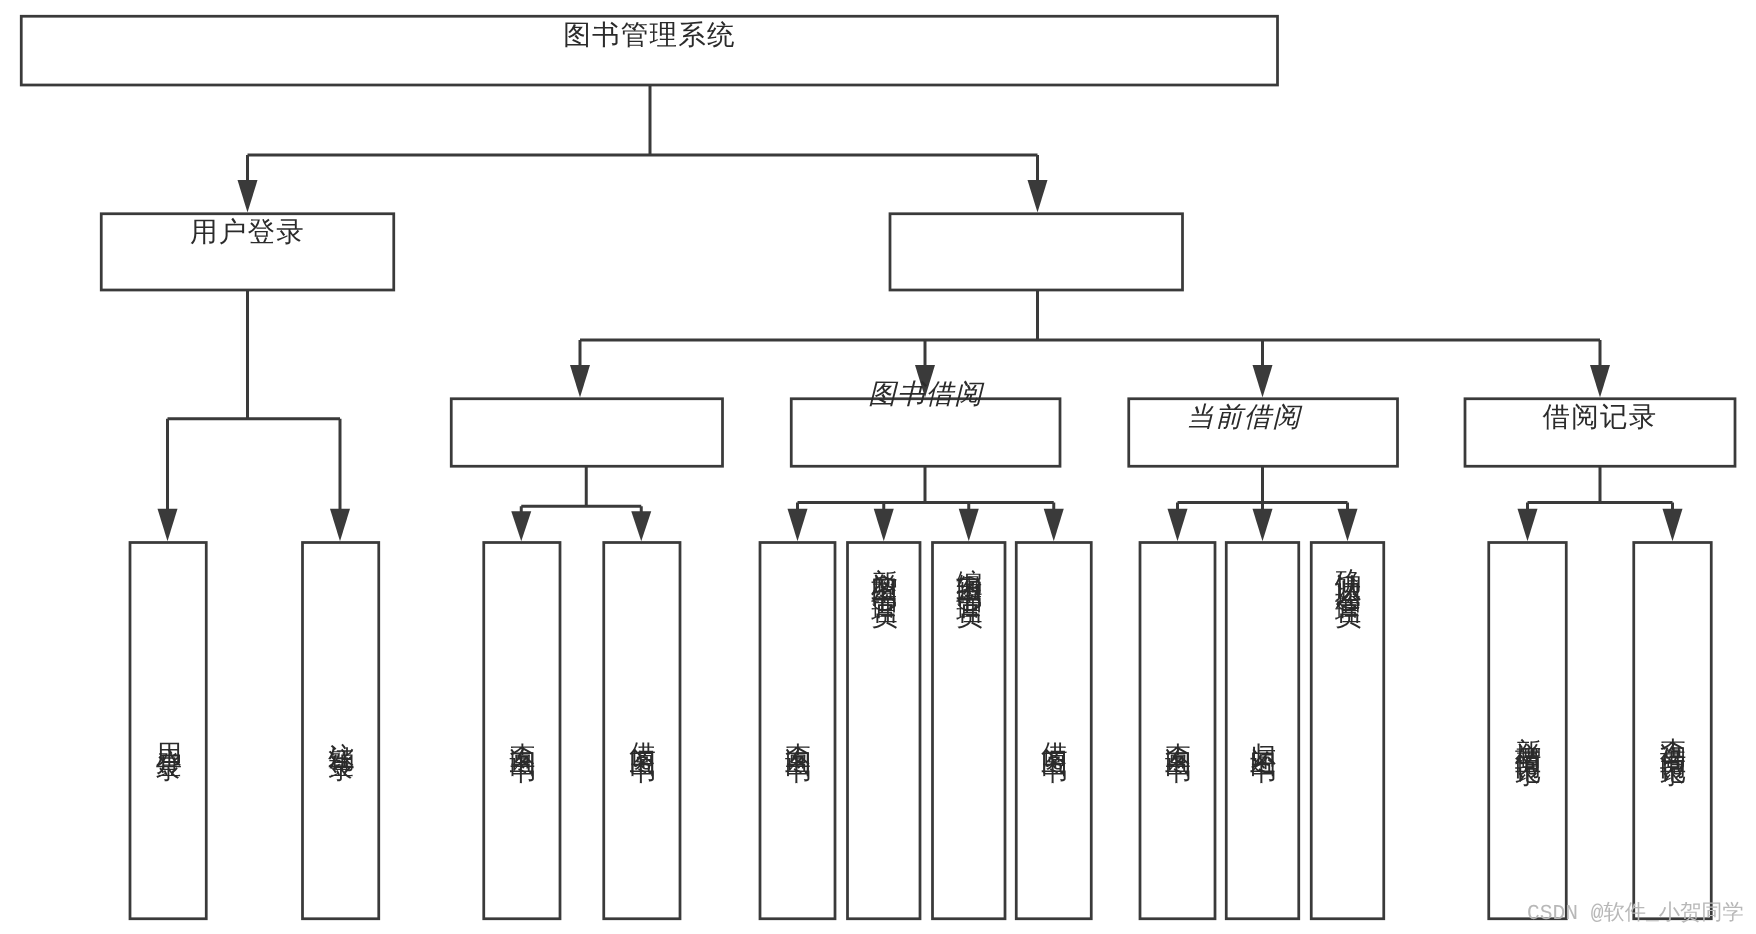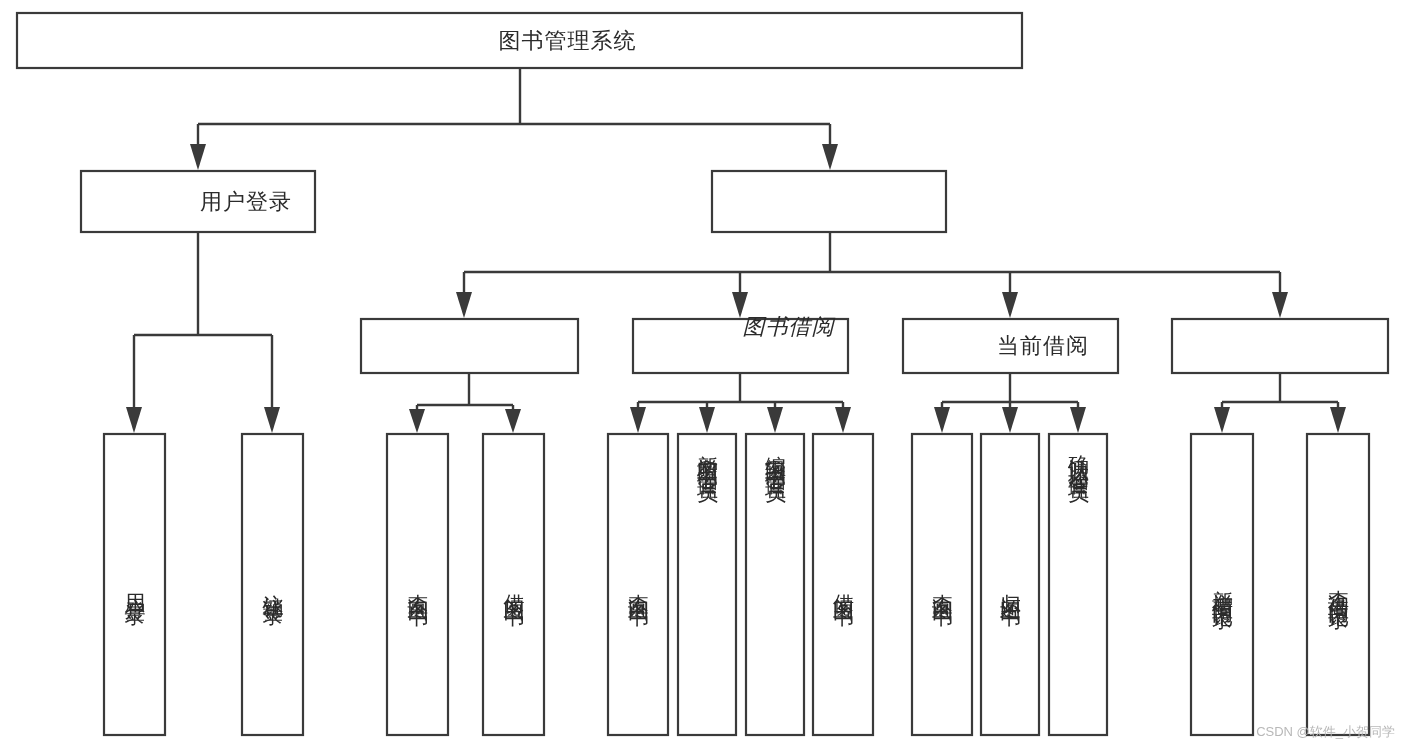--- a/index.html
+++ b/index.html
@@ -54,38 +54,37 @@
     font-family: "DejaVu Sans", "Liberation Sans", sans-serif;
     font-size: 21px;
     line-height: 1;
     letter-spacing: 4px;
     color: #2b2b2b;
     white-space: nowrap;
   }
   .hlabel-wrap {
     position: absolute;
     display: flex;
-    align-items: center;
+    align-items: flex-start;
     justify-content: center;
     pointer-events: none;
-    margin-left: 48px;
   }
   .hlabel-text {
     font-family: "DejaVu Sans", "Liberation Sans", sans-serif;
     font-size: 22px;
     color: #2b2b2b;
     white-space: nowrap;
     letter-spacing: 1px;
   }
   .watermark {
     position: absolute;
     right: 10px;
     bottom: 6px;
-    font-family: Liberation Sans, sans-serif;
-    font-size: 13px;
+    font-family: Liberation Mono, monospace;
+    font-size: 17px;
     color: #b8b8b8;
     white-space: nowrap;
     pointer-events: none;
   }
 </style>
 </head>
 <body>
 
 <div id="diagram-root">
 
@@ -204,24 +203,27 @@
   <div class="hlabel-wrap" style="left:81px; top:171px; width:234px; height:61px;">
     <span class="hlabel-text">用户登录</span>
   </div>
 
 
 
   <div class="hlabel-wrap" style="left:633px; top:300px; width:215px; height:54px;font-style:italic;">
     <span class="hlabel-text">图书借阅</span>
   </div>
 
-  <div class="hlabel-wrap" style="left:903px; top:319px; width:184px; height:54px;">
+  <div class="hlabel-wrap" style="left:903px; top:319px; width:184px; height:54px;font-style:italic;">
     <span class="hlabel-text">当前借阅</span>
   </div>
 
+  <div class="hlabel-wrap" style="left:1172px; top:319px; width:216px; height:54px;">
+    <span class="hlabel-text">借阅记录</span>
+  </div>
 
   <div class="vlabel-wrap" style="left:104px; top:434px; width:61px; height:301px;">
     <span class="vlabel-text">用户登录</span>
   </div>
   <div class="vlabel-wrap" style="left:242px; top:434px; width:61px; height:301px;">
     <span class="vlabel-text">注销登录</span>
   </div>
 
   <div class="vlabel-wrap" style="left:387px; top:434px; width:61px; height:301px;">
     <span class="vlabel-text">查询图书</span>

